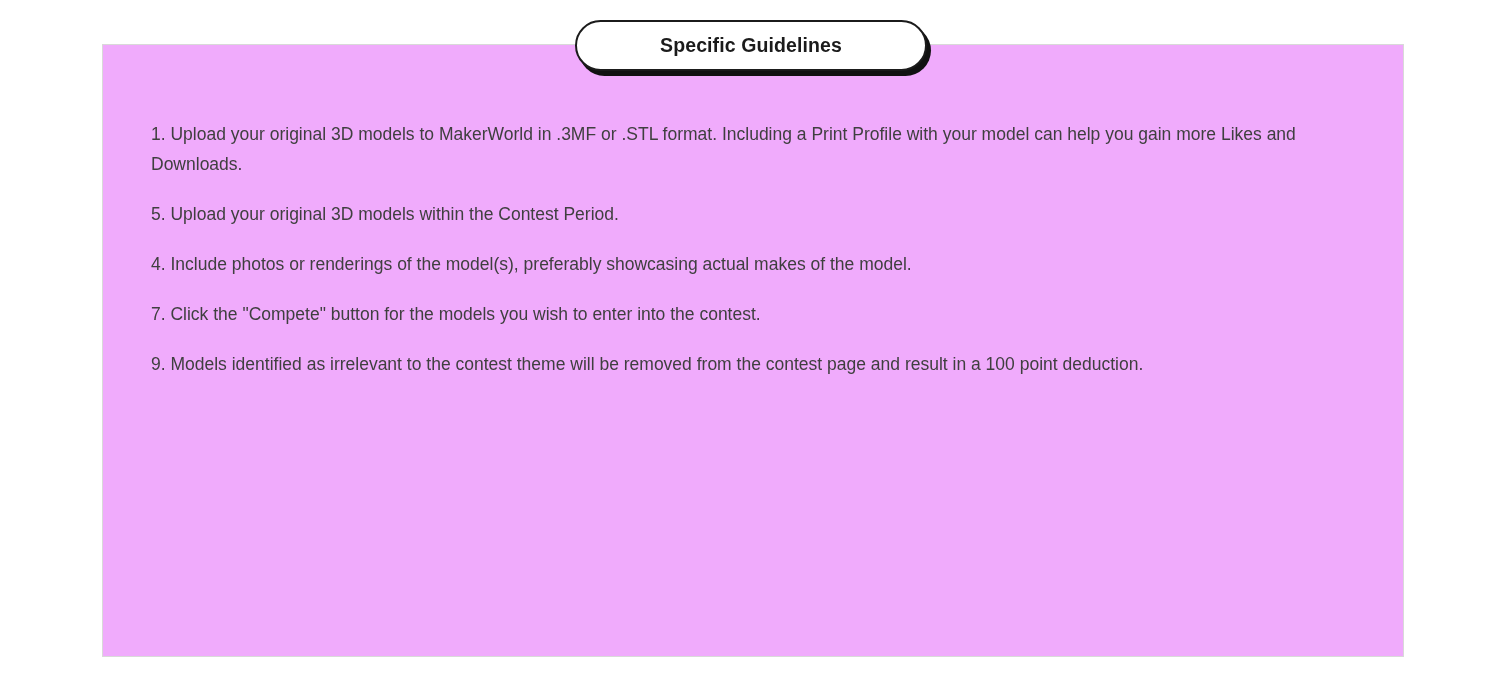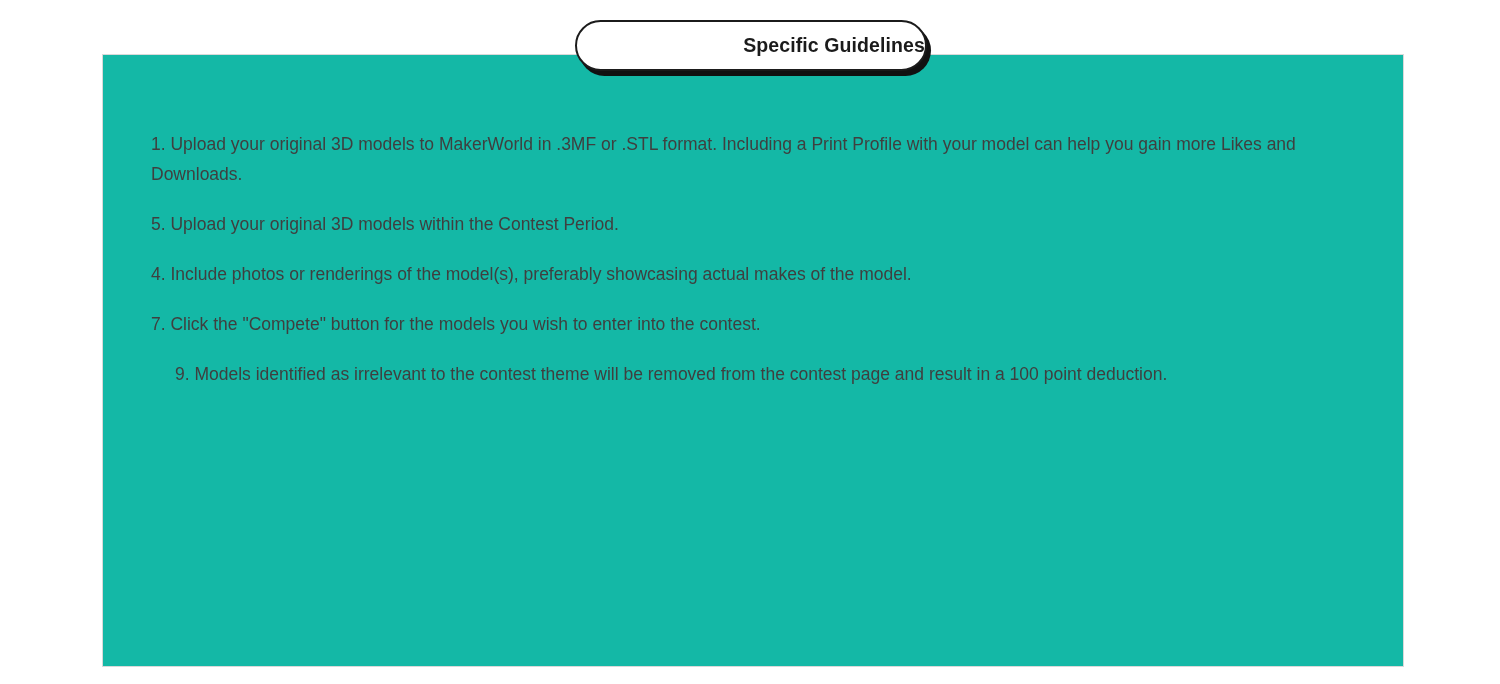--- a/index.html
+++ b/index.html
@@ -19,43 +19,43 @@
     position: relative;
     width: 1500px;
     height: 684px;
     box-sizing: border-box;
   }
 
   
   .panel {
     position: absolute;
     left: 102px;
-    top: 54px;
+    top: 44px;
     width: 1302px;
     height: 613px;
     box-sizing: border-box;
     border: 1px solid #d9d9d9;
-    background: #14b8a6;
+    background: #f0abfc;
   }
 
   
   .title-pill {
     position: absolute;
     left: 575px;
     top: 20px;
     width: 352px;
     height: 51px;
     box-sizing: border-box;
     background: #ffffff;
     border: 2px solid #1b1b1b;
     border-radius: 26px;
     box-shadow: 4px 5px 0 0 #111111;
     display: flex;
     align-items: center;
-    justify-content: flex-end;
+    justify-content: center;
     z-index: 5;
   }
   .title-pill .title-text {
     font-size: 19.5px;
     font-weight: bold;
     color: #1b1b1b;
     letter-spacing: 0.1px;
     white-space: nowrap;
   }
 
@@ -68,21 +68,20 @@
   }
   .guideline {
     font-size: 17.5px;
     line-height: 30px;
     color: #3f3f3f;
     margin: 0 0 20px 0;
     text-align: left;
   }
   .guideline:last-child {
     margin-bottom: 0;
-    margin-left: 24px;
   }
   .g-wide {
     width: 1200px;
   }
 </style>
 </head>
 <body>
 
 <div class="page">
 

